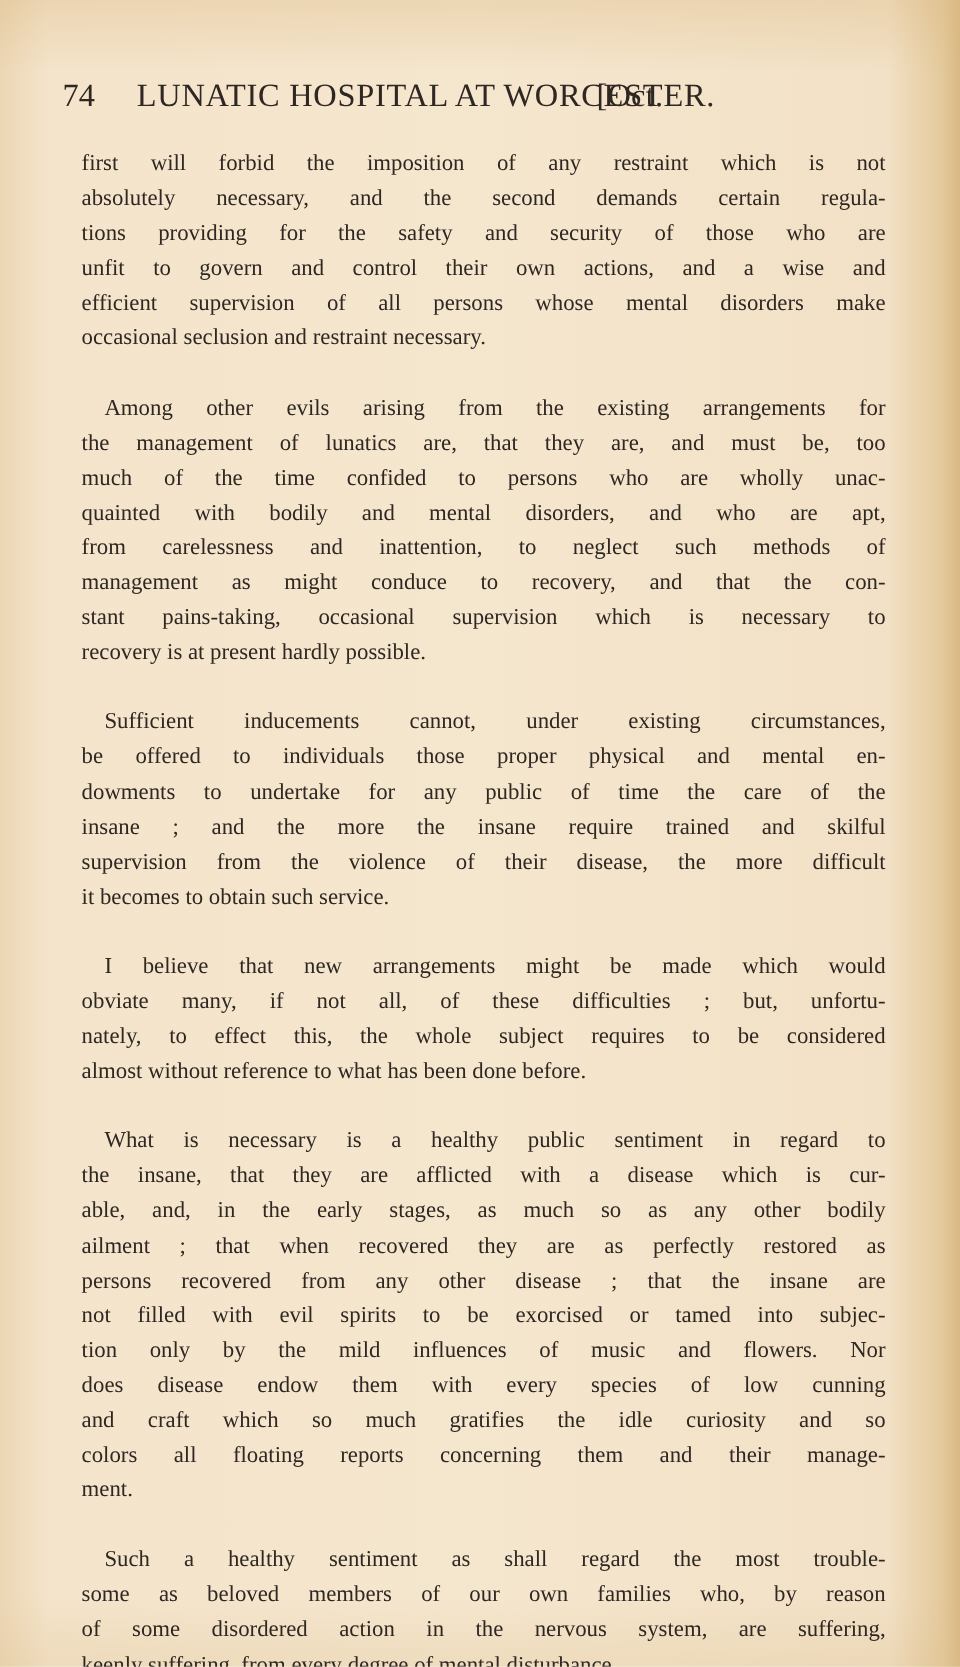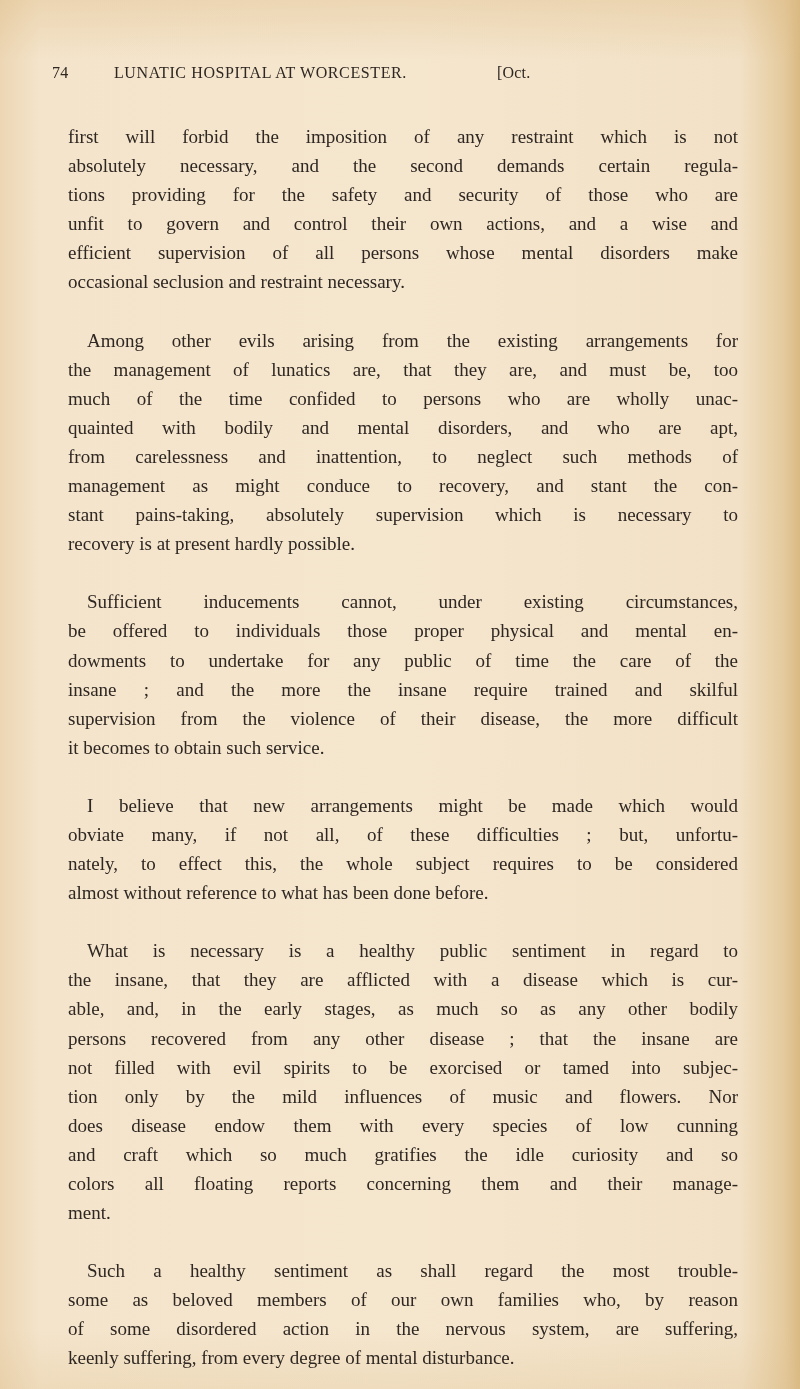--- a/index.html
+++ b/index.html
@@ -17,21 +17,21 @@
       position: absolute; inset: 0;
       background: linear-gradient(180deg, rgba(220,185,130,0.35) 0px, rgba(240,220,190,0) 60px, rgba(240,220,190,0) 1330px, rgba(220,190,140,0.25) 1389px);
       pointer-events: none;
     }
     .running-head {
       position: absolute;
       top: 64px;
       left: 52px;
       width: 700px;
       height: 30px;
-      font-size: 16px;
+      font-size: 27px;
       letter-spacing: 0.2px;
     }
     .running-head .page-num { position: absolute; left: 0; top: 0; }
     .running-head .title { position: absolute; left: 62px; top: 0; letter-spacing: 0.6px; }
     .running-head .month { position: absolute; left: 445px; top: 0; font-family: Liberation Serif, serif; }
     .body-text {
       position: absolute;
       top: 122px;
       left: 68px;
       width: 670px;
@@ -64,36 +64,37 @@
     <span class="line">absolutely necessary, and the second demands certain regula-</span>
     <span class="line">tions providing for the safety and security of those who are</span>
     <span class="line">unfit to govern and control their own actions, and a wise and</span>
     <span class="line">efficient supervision of all persons whose mental disorders make</span>
     <span class="line last">occasional seclusion and restraint necessary.</span>
     <span class="line indent">Among other evils arising from the existing arrangements for</span>
     <span class="line">the management of lunatics are, that they are, and must be, too</span>
     <span class="line">much of the time confided to persons who are wholly unac-</span>
     <span class="line">quainted with bodily and mental disorders, and who are apt,</span>
     <span class="line">from carelessness and inattention, to neglect such methods of</span>
-    <span class="line">management as might conduce to recovery, and stant the con-</span>
-    <span class="line">stant pains-taking, absolutely supervision which is necessary to</span>
+    <span class="line">management as might conduce to recovery, and that the con-</span>
+    <span class="line">stant pains-taking, occasional supervision which is necessary to</span>
     <span class="line last">recovery is at present hardly possible.</span>
     <span class="line indent">Sufficient inducements cannot, under existing circumstances,</span>
     <span class="line">be offered to individuals those proper physical and mental en-</span>
     <span class="line">dowments to undertake for any public of time the care of the</span>
     <span class="line">insane ; and the more the insane require trained and skilful</span>
     <span class="line">supervision from the violence of their disease, the more difficult</span>
     <span class="line last">it becomes to obtain such service.</span>
     <span class="line indent">I believe that new arrangements might be made which would</span>
     <span class="line">obviate many, if not all, of these difficulties ; but, unfortu-</span>
     <span class="line">nately, to effect this, the whole subject requires to be considered</span>
     <span class="line last">almost without reference to what has been done before.</span>
     <span class="line indent">What is necessary is a healthy public sentiment in regard to</span>
     <span class="line">the insane, that they are afflicted with a disease which is cur-</span>
     <span class="line">able, and, in the early stages, as much so as any other bodily</span>
+    <span class="line">ailment ; that when recovered they are as perfectly restored as</span>
     <span class="line">persons recovered from any other disease ; that the insane are</span>
     <span class="line">not filled with evil spirits to be exorcised or tamed into subjec-</span>
     <span class="line">tion only by the mild influences of music and flowers.  Nor</span>
     <span class="line">does disease endow them with every species of low cunning</span>
     <span class="line">and craft which so much gratifies the idle curiosity and so</span>
     <span class="line">colors all floating reports concerning them and their manage-</span>
     <span class="line last">ment.</span>
     <span class="line indent">Such a healthy sentiment as shall regard the most trouble-</span>
     <span class="line">some as beloved members of our own families who, by reason</span>
     <span class="line">of some disordered action in the nervous system, are suffering,</span>

